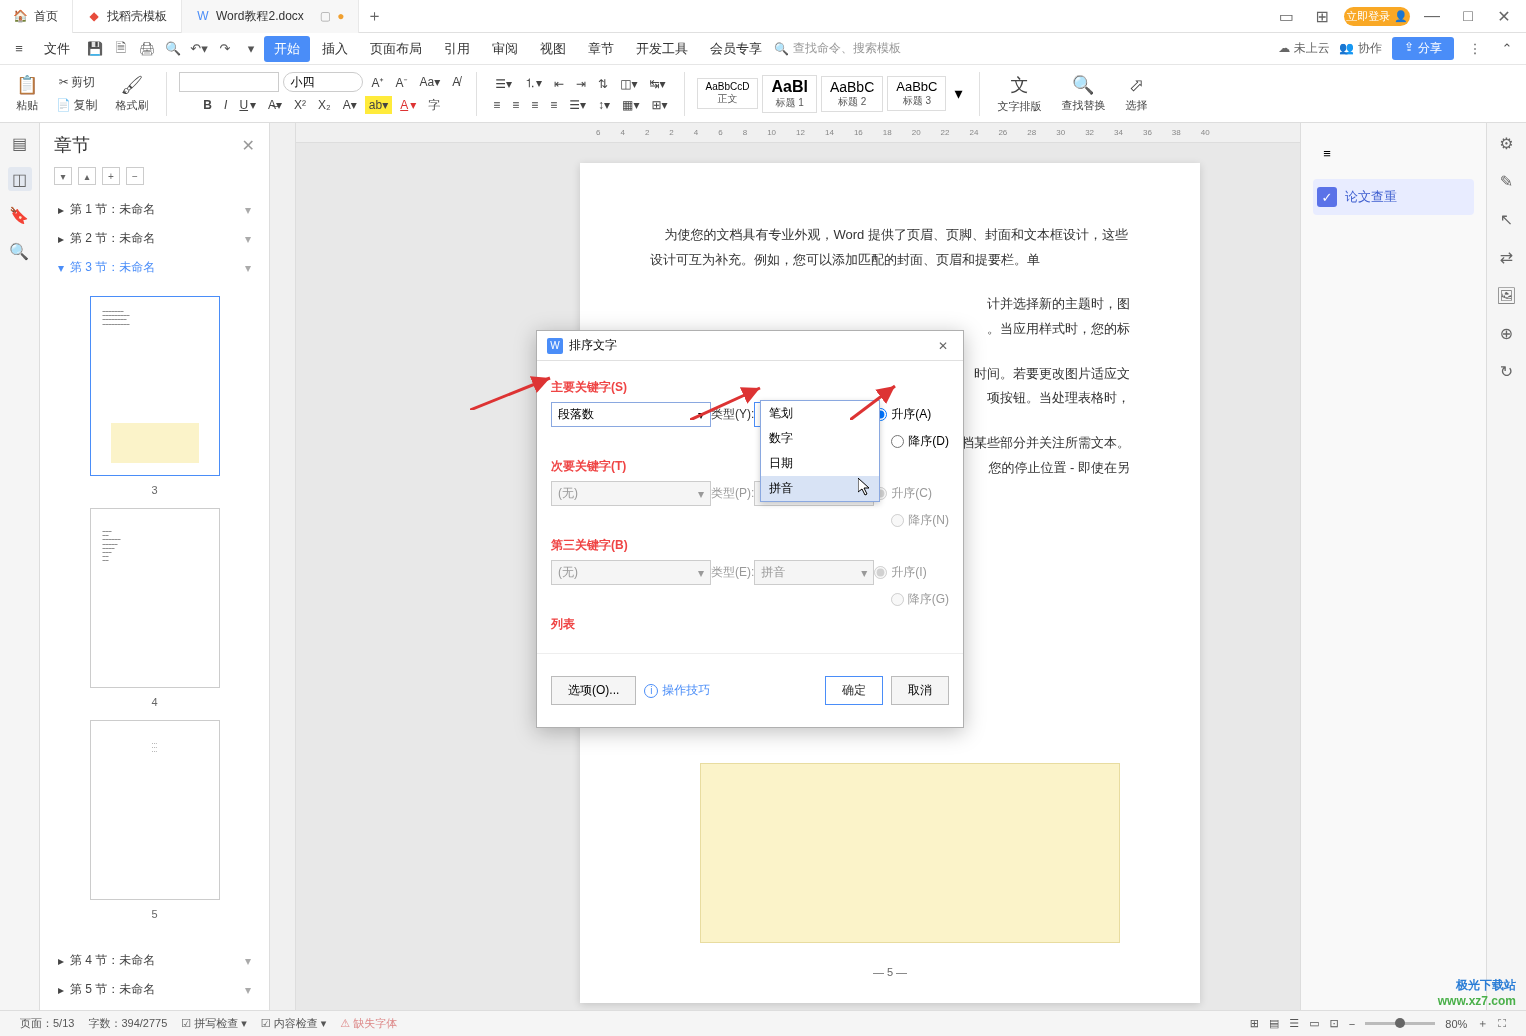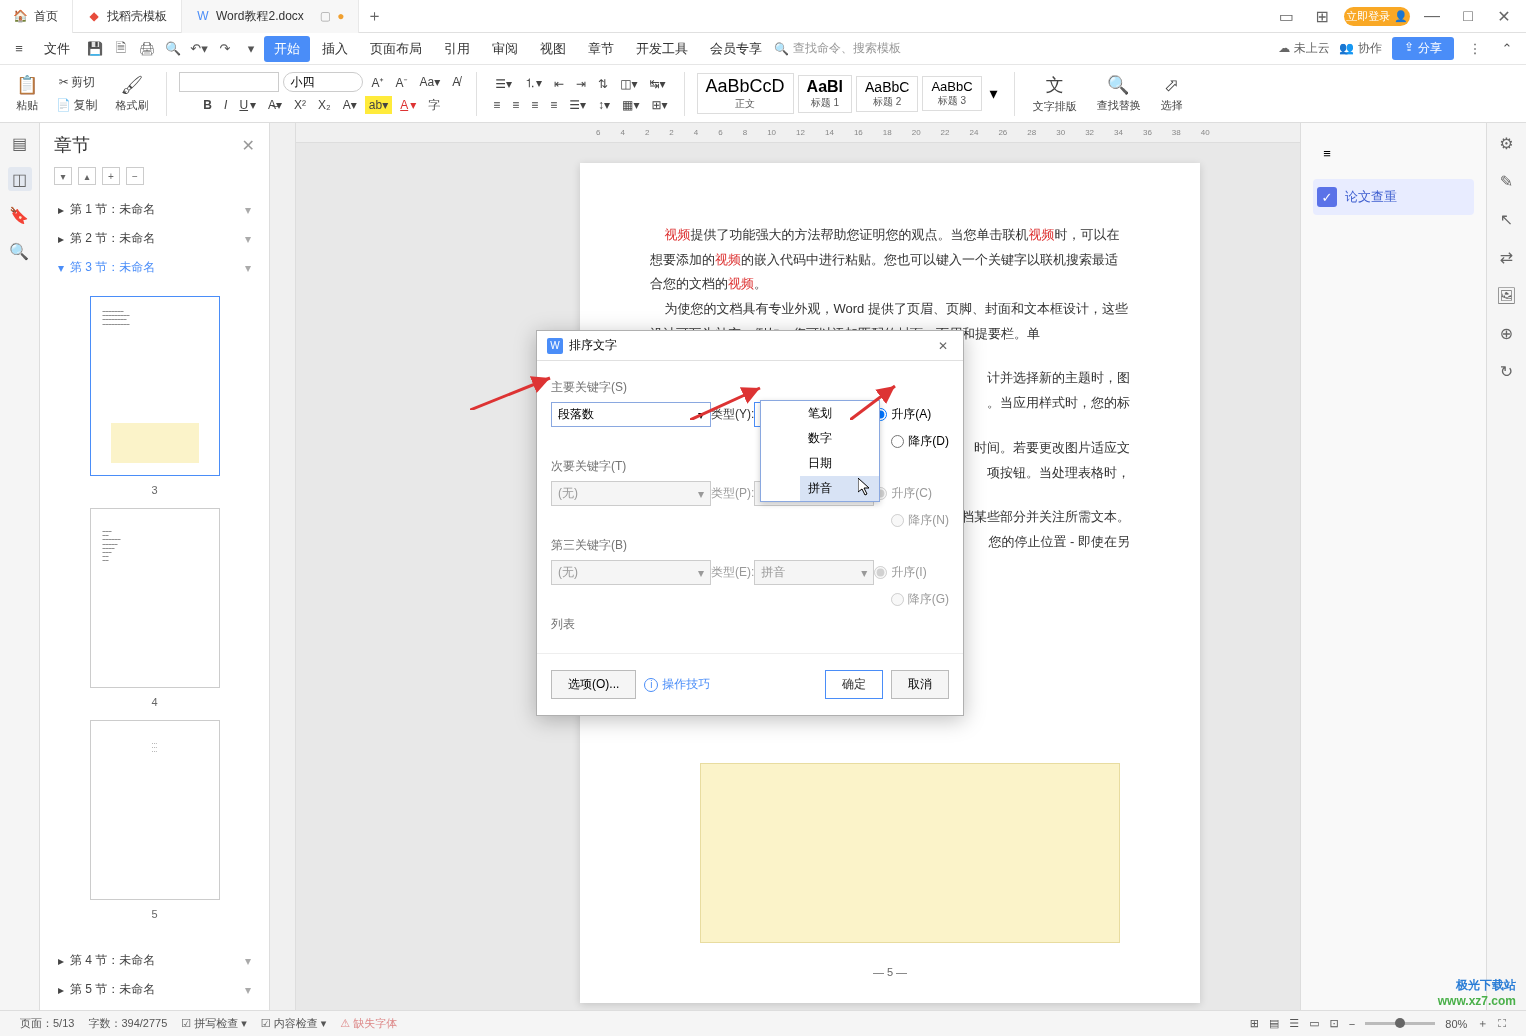--- a/index.html
+++ b/index.html
@@ -72,34 +72,34 @@
 .rp-icon { width: 20px; height: 20px; display: flex; align-items: center; justify-content: center; }
 
 .rightbar { width: 40px; background: #f5f5f5; border-left: 1px solid #ddd; display: flex; flex-direction: column; align-items: center; padding-top: 8px; gap: 14px; }
 
 
 .dialog { position: absolute; left: 536px; top: 330px; width: 428px; background: #fff; border: 1px solid #b0b0b0; box-shadow: 0 4px 20px rgba(0,0,0,0.25); font-size: 12px; }
 .dlg-title { display: flex; align-items: center; padding: 6px 10px; border-bottom: 1px solid #e0e0e0; gap: 6px; }
 .dlg-title-icon { width: 16px; height: 16px; background: #4a8df8; border-radius: 2px; display: flex; align-items: center; justify-content: center; color: #fff; font-size: 10px; }
 .dlg-close { margin-left: auto; width: 20px; text-align: center; color: #666; }
 .dlg-body { padding: 10px 14px 14px; }
-.dlg-section-label { font-size: 12px; color: #737373; margin: 8px 0 6px; }
+.dlg-section-label { font-size: 12px; color: #ef4444; margin: 8px 0 6px; font-weight: bold; }
 .dlg-row { display: flex; align-items: center; gap: 0; margin-bottom: 6px; }
 .dlg-select { border: 1px solid #8aa8e0; padding: 3px 6px; background: #fff; font-size: 12px; display: flex; justify-content: space-between; align-items: center; }
 .dlg-select.disabled { border-color: #ccc; color: #999; background: #f5f5f5; }
 .dlg-select.primary { width: 160px; }
 .dlg-select.type { width: 120px; }
 .dlg-label { color: #333; }
 .dlg-label.disabled { color: #999; }
 .dlg-radio { display: flex; align-items: center; gap: 4px; }
 .dlg-radio input { margin: 0; }
-.dropdown { position: absolute; left: 760px; top: 400px; width: 120px; background: #fff; border: 1px solid #8aa8e0; box-shadow: 0 2px 6px rgba(0,0,0,0.2); z-index: 10; padding-left: 39px; }
+.dropdown { position: absolute; left: 760px; top: 400px; width: 120px; background: #fff; border: 1px solid #8aa8e0; box-shadow: 0 2px 6px rgba(0,0,0,0.2); z-index: 10; }
 .dd-item { padding: 4px 8px; font-size: 12px; }
 .dd-item.hl { background: #d8e3f5; }
-.dlg-footer { display: flex; align-items: center; padding: 16px 14px; gap: 8px; border-top: 1px solid #eee; }
+.dlg-footer { display: flex; align-items: center; padding: 22px 14px; gap: 8px; border-top: 1px solid #eee; }
 .dlg-btn { border: 1px solid #bbb; padding: 5px 16px; background: #f5f5f5; font-size: 12px; }
 .dlg-btn.primary { border-color: #4a8df8; background: #fff; color: #333; }
 .dlg-link { color: #4a8df8; display: flex; align-items: center; gap: 4px; }
 
 
 .arrow { position: absolute; pointer-events: none; z-index: 20; }
 
 
 .statusbar { height: 26px; background: #f5f5f5; border-top: 1px solid #ddd; display: flex; align-items: center; padding: 0 20px; font-size: 11px; color: #555; gap: 14px; }
 .sb-right { margin-left: auto; display: flex; align-items: center; gap: 10px; }
@@ -233,21 +233,21 @@
       <span class="rb-btn">≡</span>
       <span class="rb-btn">☰▾</span>
       <span class="rb-btn">↕▾</span>
       <span class="rb-btn">▦▾</span>
       <span class="rb-btn">⊞▾</span>
     </div>
   </div>
   <div class="rb-divider"></div>
   <div class="rb-row">
     <div class="style-item">
-      <div style="font-size:18px">AaBbCcD</div>
+      <div style="font-size:10px">AaBbCcD</div>
       <div class="style-name">正文</div>
     </div>
     <div class="style-item">
       <div style="font-size:16px;font-weight:bold">AaBl</div>
       <div class="style-name">标题 1</div>
     </div>
     <div class="style-item">
       <div style="font-size:14px">AaBbC</div>
       <div class="style-name">标题 2</div>
     </div>
@@ -339,23 +339,20 @@
         <span>26</span>
         <span>28</span>
         <span>30</span>
         <span>32</span>
         <span>34</span>
         <span>36</span>
         <span>38</span>
         <span>40</span>
     </div>
     <div class="page">
-      <p>
-        &nbsp;&nbsp;&nbsp;&nbsp;<span class="red">视频</span><span>提供了功能强大的方法帮助您证明您的观点。当您单击联机</span><span class="red">视频</span><span>时，可以在想要添加的</span><span class="red">视频</span><span>的嵌入代码中进行粘贴。您也可以键入一个关键字以联机搜索最适合您的文档的</span><span class="red">视频</span><span>。</span>
-      </p>
       <p>&nbsp;&nbsp;&nbsp;&nbsp;<span>为使您的文档具有专业外观，Word 提供了页眉、页脚、封面和文本框设计，这些设计可互为补充。例如，您可以添加匹配的封面、页眉和提要栏。单</span></p>
       <p style="text-align:right;margin-top:20px"><span>计并选择新的主题时，图</span></p>
       <p style="text-align:right"><span>。当应用样式时，您的标</span></p>
       <p style="text-align:right;margin-top:20px"><span>时间。若要更改图片适应文</span></p>
       <p style="text-align:right"><span>项按钮。当处理表格时，</span></p>
       <p style="text-align:right;margin-top:20px"><span>档某些部分并关注所需文本。</span></p>
       <p style="text-align:right"><span>您的停止位置 - 即使在另</span></p>
       <div class="page-diagram"></div>
       <div class="page-num">— 5 —</div>
     </div>

